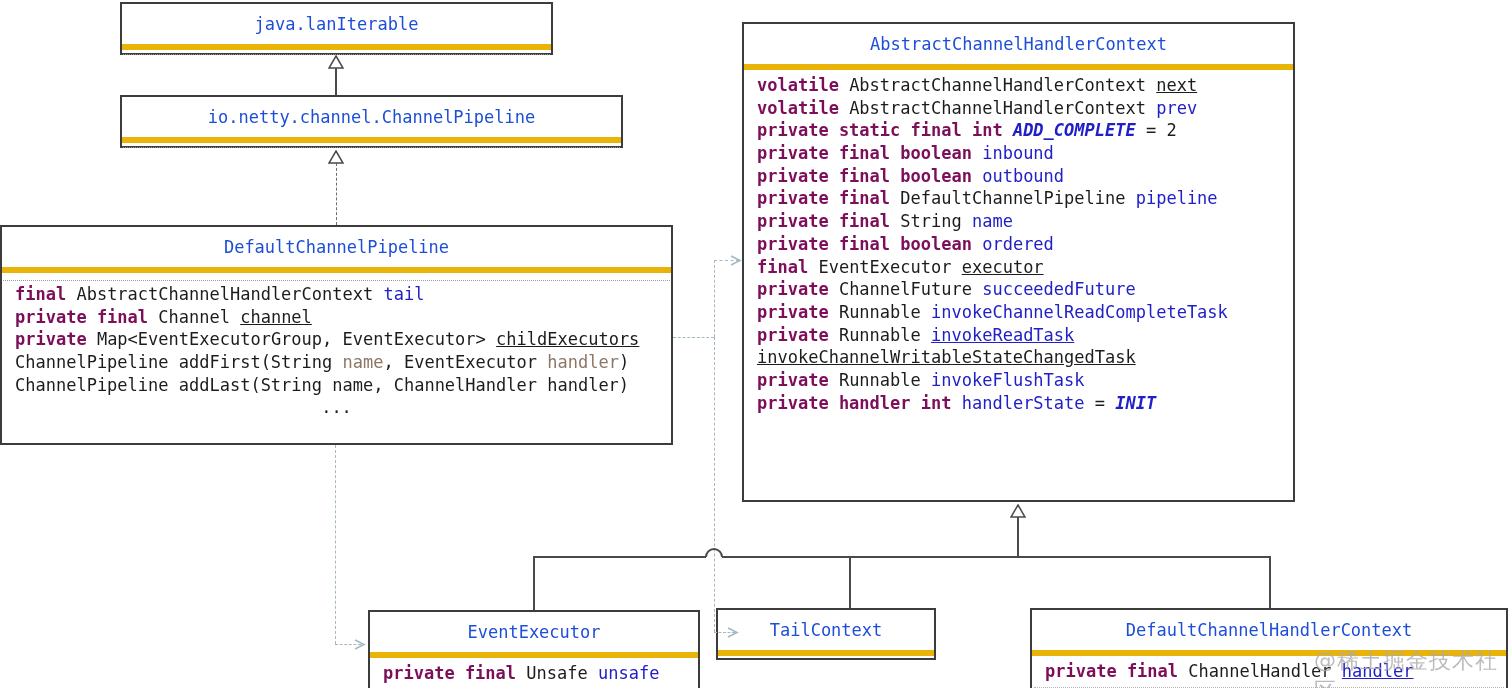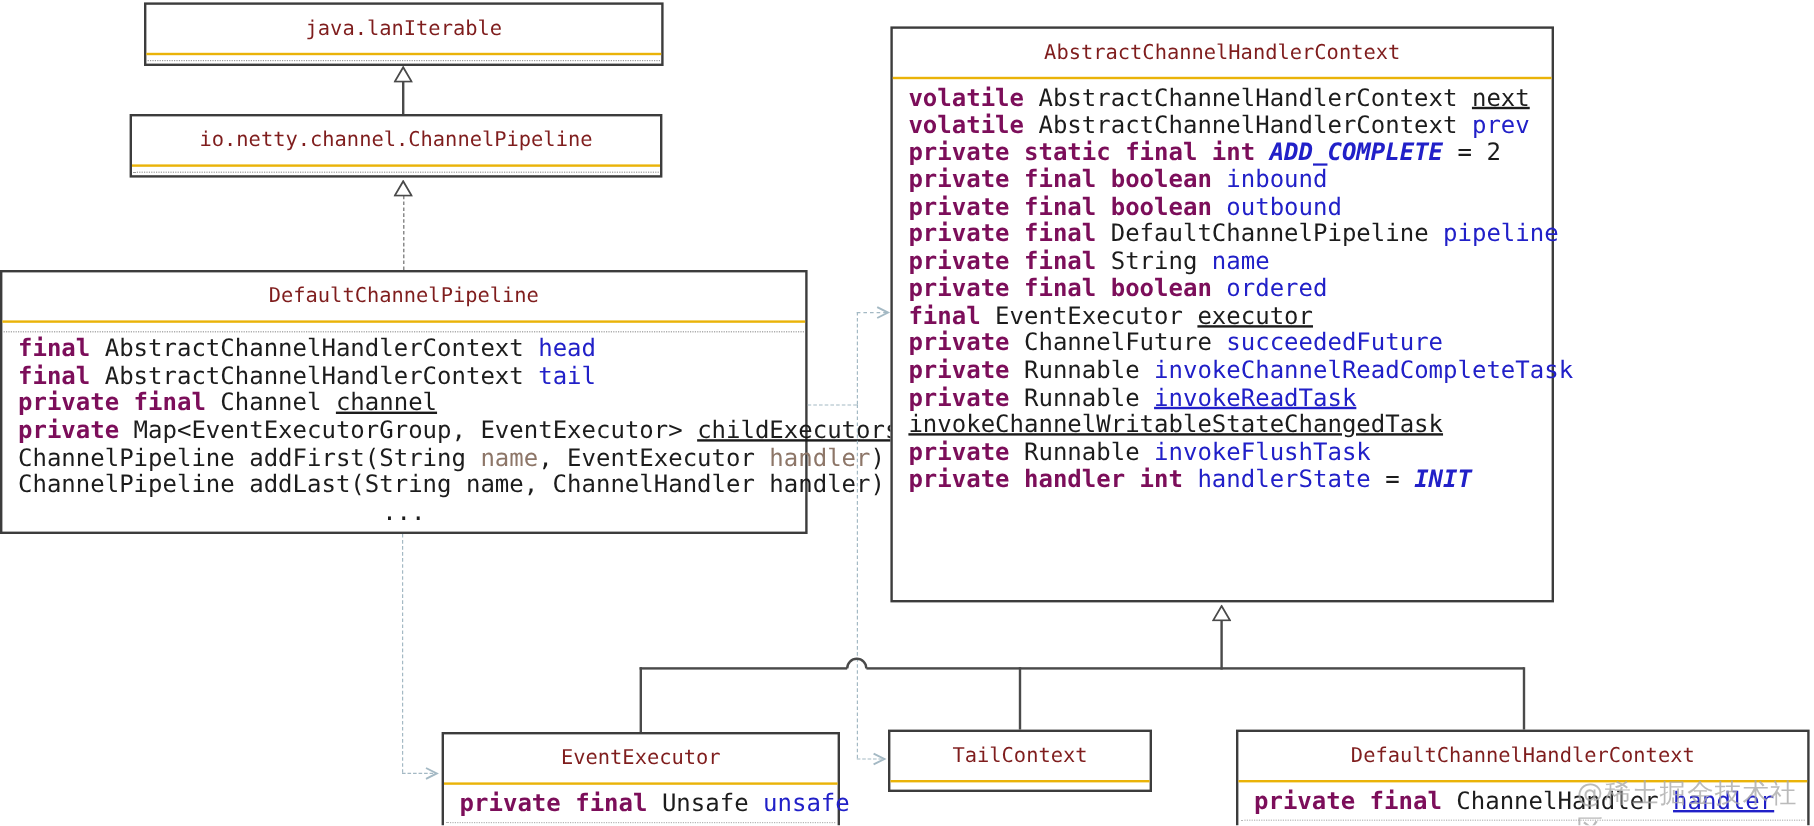--- a/index.html
+++ b/index.html
@@ -1,25 +1,25 @@
 <!DOCTYPE html>
 <html style="--kw: #7c0e5a; --fld: #2120c8; --txt: #1c1c1c; --par: #8d7668; --sol: #4a4a4a; --dep: #a4b9c4;"><head>
 <meta charset="utf-8">
 <style>
   html,body{margin:0;padding:0;background:#fff;}
   #stage{position:relative;width:1512px;height:688px;overflow:hidden;background:#fff;
          font-family:"DejaVu Sans Mono","Liberation Mono",monospace;}
   .uml-box{position:absolute;background:#fff;border:2px solid #3c3c3c;box-sizing:border-box;}
-  .uml-title{height:40px;line-height:40px;text-align:center;font-size:17px;color:#7f1d1d;
-             border-bottom:2px solid #eab308;white-space:nowrap;overflow:hidden;}
+  .uml-title{height:40px;line-height:40px;text-align:center;font-size:17px;color:#1d4ed8;
+             border-bottom:6px solid #eab308;white-space:nowrap;overflow:hidden;}
   .uml-sub{height:10px;}
   .dotline{border-top:1px dotted #9a9a9a;margin:4px 1px 0 1px;height:0;}
   .uml-members{padding:4px 0 0 13px;}
   .attr-dotline{border-top:1px dotted #9a9a9a;margin:3px 1px 2px -12px;height:0;}
-  .mrow{height:22.7px;line-height:22.7px;font-size:20px;white-space:pre;}
+  .mrow{height:22.7px;line-height:22.7px;font-size:17px;white-space:pre;}
   .mrow.center{text-align:center;padding-right:13px;}
   .bottom-dotline{border-top:1px dotted #b5b5b5;margin:4px 2px 0 -11px;height:0;}
   .seg-k{color:var(--kw);font-weight:bold;}
   .seg-t{color:var(--txt);}
   .seg-f{color:var(--fld);}
   .seg-u{color:var(--txt);text-decoration:underline;}
   .seg-bu{color:var(--fld);text-decoration:underline;}
   .seg-c{color:var(--fld);font-weight:bold;font-style:italic;}
   .seg-p{color:var(--par);}
   .ln{position:absolute;background:var(--sol);}
@@ -35,32 +35,31 @@
 
 <div id="stage">
 
   <div class="uml-box" style="left:120px;top:2px;width:433px;height:53px;">
     <div class="uml-title">java.lanIterable</div>
     <div class="uml-sub">
         <div class="dotline"></div>
       </div>
   </div>
 
-  <div class="uml-box" style="left:108px;top:95px;width:444px;height:53px;">
+  <div class="uml-box" style="left:120px;top:95px;width:503px;height:53px;">
     <div class="uml-title">io.netty.channel.ChannelPipeline</div>
     <div class="uml-sub">
         <div class="dotline"></div>
       </div>
   </div>
 
   <div class="uml-box" style="left:0px;top:225px;width:673px;height:220px;">
     <div class="uml-title">DefaultChannelPipeline</div>
     <div class="uml-members">
       <div class="attr-dotline"></div>
-    <div class="mrow"><span class="seg-k">final</span><span class="seg-t"> AbstractChannelHandlerContext </span><span class="seg-f">head</span></div>
         <div class="mrow"><span class="seg-k">final</span><span class="seg-t"> AbstractChannelHandlerContext </span><span class="seg-f">tail</span></div>
         <div class="mrow"><span class="seg-k">private final</span><span class="seg-t"> Channel </span><span class="seg-u">channel</span></div>
         <div class="mrow"><span class="seg-k">private</span><span class="seg-t"> Map&lt;EventExecutorGroup, EventExecutor&gt; </span><span class="seg-u">childExecutors</span></div>
         <div class="mrow"><span class="seg-t">ChannelPipeline addFirst(String </span><span class="seg-p">name</span><span class="seg-t">, EventExecutor </span><span class="seg-p">handler</span><span class="seg-t">)</span></div>
         <div class="mrow"><span class="seg-t">ChannelPipeline addLast(String name, ChannelHandler handler)</span></div>
         <div class="mrow center"><span class="seg-t">...</span></div>
       </div>
   </div>
 
   <div class="uml-box" style="left:742px;top:22px;width:553px;height:480px;">
@@ -85,21 +84,21 @@
   </div>
 
   <div class="uml-box" style="left:368px;top:610px;width:332px;height:90px;">
     <div class="uml-title">EventExecutor</div>
     <div class="uml-members">
         <div class="mrow"><span class="seg-k">private final</span><span class="seg-t"> Unsafe </span><span class="seg-f">unsafe</span></div>
       </div>
     <div class="bottom-dotline" style="margin-left:2px;"></div>
   </div>
 
-  <div class="uml-box" style="left:740px;top:608px;width:220px;height:52px;">
+  <div class="uml-box" style="left:716px;top:608px;width:220px;height:52px;">
     <div class="uml-title">TailContext</div>
   </div>
 
   <div class="uml-box" style="left:1030px;top:608px;width:478px;height:90px;">
     <div class="uml-title">DefaultChannelHandlerContext</div>
     <div class="uml-members">
         <div class="mrow"><span class="seg-k">private final</span><span class="seg-t"> ChannelHandler </span><span class="seg-bu">handler</span></div>
       </div>
     <div class="bottom-dotline" style="margin-left:2px;"></div>
   </div>

